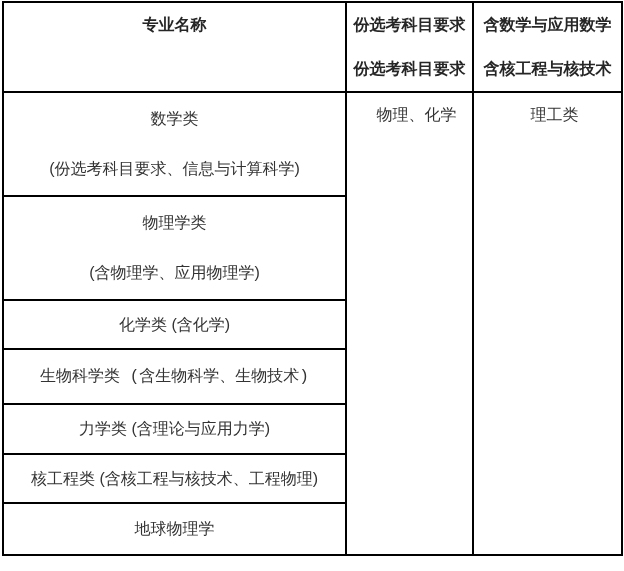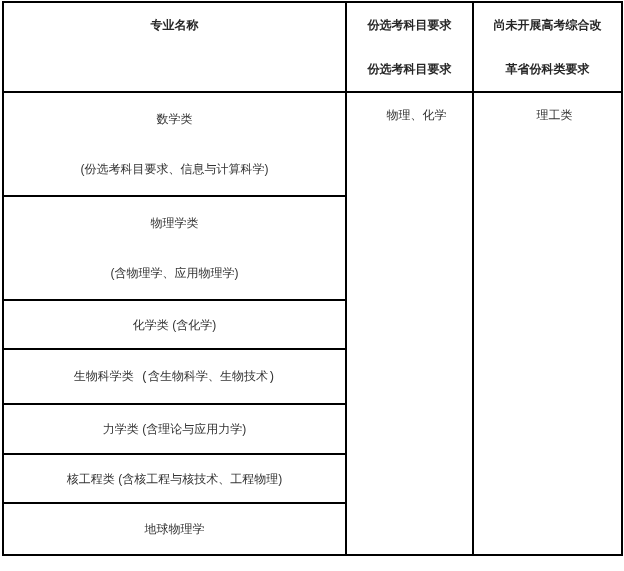--- a/index.html
+++ b/index.html
@@ -14,21 +14,21 @@
     font-family: "Liberation Sans", "DejaVu Sans", sans-serif;
   }
   .table-wrap {
     padding: 1px 0 0 2px;
   }
   table.req-table {
     border-collapse: collapse;
     table-layout: fixed;
     width: 619px;
     color: #333333;
-    font-size: 12px;
+    font-size: 16px;
   }
   table.req-table th,
   table.req-table td {
     border: 2px solid #000000;
     padding: 0;
     text-align: center;
     overflow: hidden;
   }
   
   th.hdr {
@@ -85,22 +85,22 @@
     <tbody>
       <tr class="h-header">
         <th class="hdr">
           <span>专业名称</span>
         </th>
         <th class="hdr">
           <span>份选考科目要求</span>
           <span>份选考科目要求</span>
         </th>
         <th class="hdr">
-          <span>尚未开展高考综合改</span>
-          <span>革省份科类要求</span>
+          <span>含数学与应用数学</span>
+          <span>含核工程与核技术</span>
         </th>
       </tr>
 
       <tr class="h-tall">
         <td class="two-line">
           <span>数学类</span>
           <span>(份选考科目要求、信息与计算科学)</span>
         </td>
         <td class="merged" rowspan="7">
           <span>物理、化学</span>

